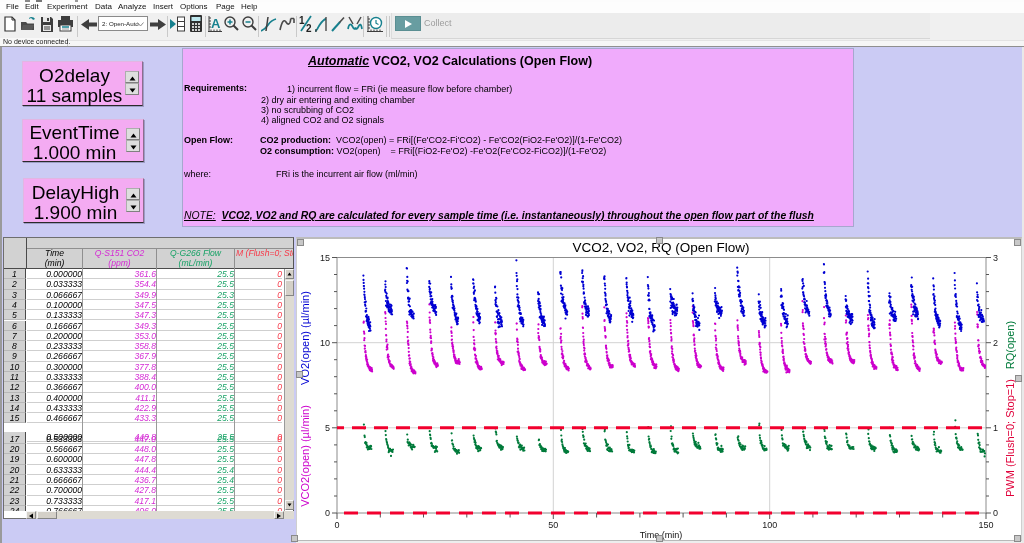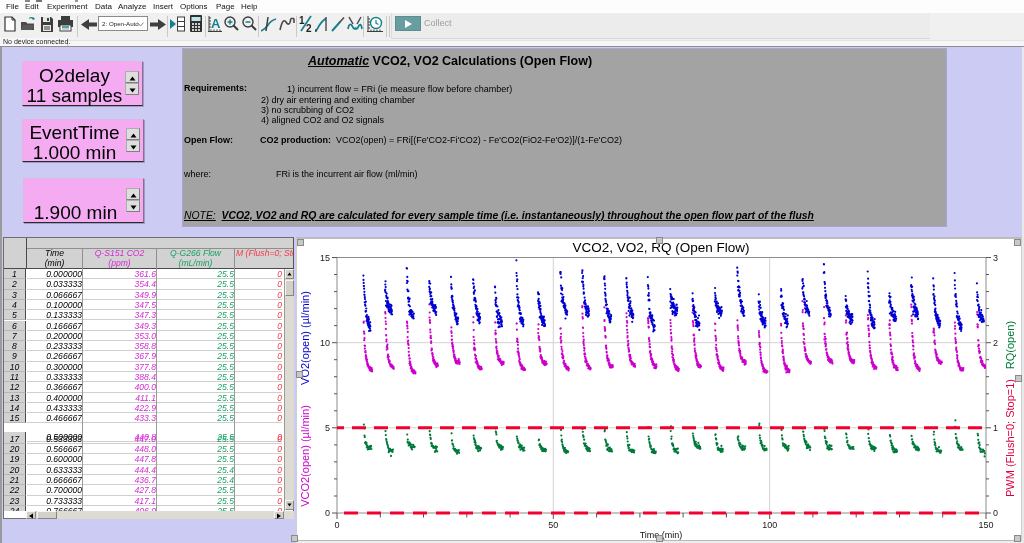--- a/index.html
+++ b/index.html
@@ -29,21 +29,21 @@
 #doc { left:0; top:47px; width:1024px; height:496px; background:#cbcbf4; border-left:2px solid #9a9a9a; }
 
 
 .pink { position:absolute; background:#f4abf2; border:1px solid #e2b6e2; border-bottom:1px solid #2a2a2a; border-right:1px solid #8d6d8d; box-shadow:1px 1px 0 #9d9dc5; color:#000; text-align:center; }
 .pink .l1,.pink .l2 { position:absolute; left:0; width:103px; white-space:nowrap; text-align:center; }
 .spin { position:absolute; right:3px; width:14px; }
 .spb { height:12px; background:#dedede; border:1px solid #adadad; border-bottom-color:#808080; border-right-color:#808080; position:relative; margin-bottom:0px; }
 .spb svg { position:absolute; left:2px; top:2.5px; }
 
 
-#panel { left:182px; top:48px; width:765px; height:179px; background:#a3a3a3; border:1px solid #a7a7ce; font-size:9px; color:#000; }
+#panel { left:182px; top:48px; width:672px; height:179px; background:#f0abfc; border:1px solid #a7a7ce; font-size:9px; color:#000; }
 #panel .t { position:absolute; white-space:nowrap; }
 
 
 #tablew { left:3px; top:237px; width:291px; height:282px; background:#fff; border:1px solid #6e6e6e; border-right:1px solid #555;font-style:italic; }
 #thead { position:absolute; left:0; top:0; width:289px; height:31px; background:#d2d2d2; border-bottom:1px solid #4a4a4a; }
 #thead .hline { position:absolute; left:22px; top:10px; width:267px; height:1px; background:#8f8f8f; }
 .vcol { position:absolute; top:0; width:1px; background:#8f8f8f; }
 .trow { position:absolute; left:0; width:281px; height:10.3px; font-size:8.6px; }
 .trow .rn { position:absolute; left:0; top:0; width:22px; height:10.3px; background:#d2d2d2; border-right:1px solid #4a4a4a; border-bottom:1px solid #b8b8b8; text-align:center; line-height:10.3px; color:#000; }
 .trow .c { position:absolute; top:0; height:10.3px; line-height:10.5px; text-align:right; border-bottom:1px solid #cfcfcf; }
@@ -228,20 +228,21 @@
         </svg>
       </div>
       <div class="spb">
         <svg width="8" height="6" style="left:3px;top:4px">
           <path d="M3.5 4.5L6.5 0.5H0.5Z" fill="#000"></path>
         </svg>
       </div>
     </div>
 </div>
 <div class="pink" style="left:23px;top:178px;width:121px;height:45px">
+  <div class="l1" style="top:3px;font-size:19px">DelayHigh</div>
   <div class="l2" style="top:23px;font-size:19px">1.900 min</div>
   <div class="spin" style="top:9px">
       <div class="spb">
         <svg width="8" height="6" style="left:3px;top:4px">
           <path d="M3.5 0.5L6.5 4.5H0.5Z" fill="#000"></path>
         </svg>
       </div>
       <div class="spb">
         <svg width="8" height="6" style="left:3px;top:4px">
           <path d="M3.5 4.5L6.5 0.5H0.5Z" fill="#000"></path>
@@ -252,20 +253,21 @@
 
 <div id="panel" class="abs">
   <div class="t" style="left:125px;top:5px;font-size:12.5px"><b><i><u>Automatic</u></i> VCO2, VO2 Calculations (Open Flow)</b></div>
   <div class="t" style="left:1px;top:34px"><b>Requirements:</b></div>
   <div class="t" style="left:104px;top:35px">1) incurrent flow = FRi (ie measure flow before chamber)</div>
   <div class="t" style="left:78px;top:46px">2) dry air entering and exiting chamber</div>
   <div class="t" style="left:78px;top:56px">3) no scrubbing of CO2</div>
   <div class="t" style="left:78px;top:66px">4) aligned CO2 and O2 signals</div>
   <div class="t" style="left:1px;top:86px"><b>Open Flow:</b></div>
   <div class="t" style="left:77px;top:86px"><b>CO2 production:</b>&nbsp; VCO2(open) = FRi[(Fe'CO2-Fi'CO2) - Fe'CO2(FiO2-Fe'O2)]/(1-Fe'CO2)</div>
+  <div class="t" style="left:77px;top:97px"><b>O2 consumption:</b> VO2(open)&nbsp;&nbsp;&nbsp; = FRi[(FiO2-Fe'O2) -Fe'O2(Fe'CO2-FiCO2)]/(1-Fe'O2)</div>
   <div class="t" style="left:1px;top:120px">where:</div>
   <div class="t" style="left:93px;top:120px">FRi is the incurrent air flow (ml/min)</div>
   <div class="t" style="left:1px;top:161px;font-size:10.4px"><i><u>NOTE:</u></i>&nbsp; <b><i><u>VCO2, VO2 and RQ are calculated for every sample time (i.e. instantaneously) throughout the open flow part of the flush</u></i></b></div>
 </div>
 
 <div id="tablew" class="abs">
   <div id="thead">
     <div class="hline"></div>
     <div style="position:absolute;left:23px;top:10px;width:55px;text-align:center;font-size:8.6px;color:#000;line-height:10px">Time<br>(min)</div>
     <div style="position:absolute;left:79px;top:10px;width:73px;text-align:center;font-size:8.6px;color:#d42ad4;line-height:10px">Q-S151 CO2<br>(ppm)</div>

